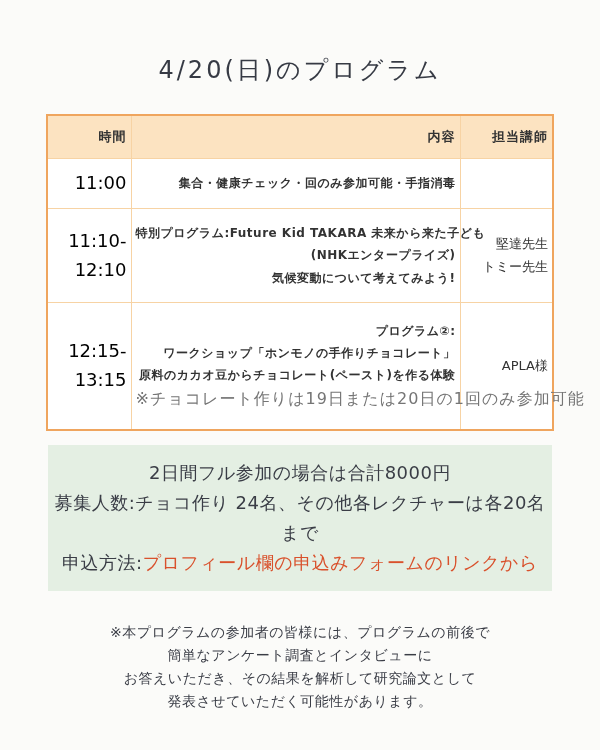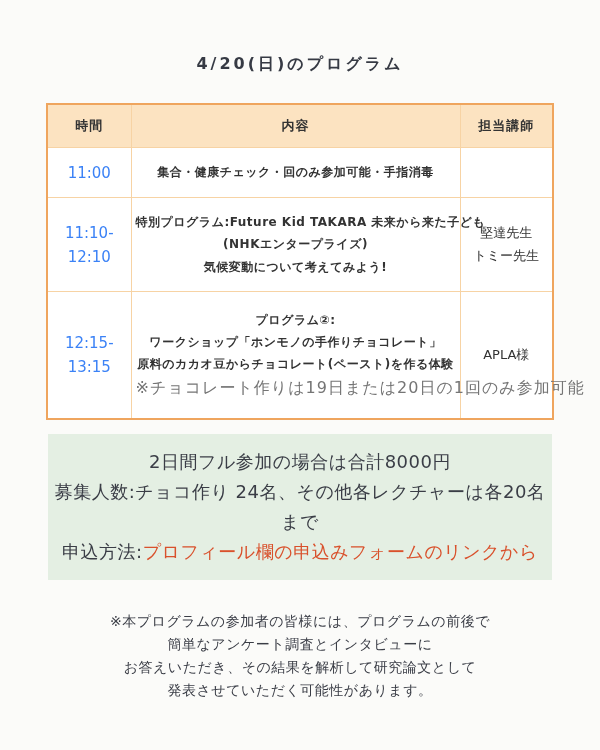--- a/index.html
+++ b/index.html
@@ -15,54 +15,55 @@
     overflow: hidden;
   }
   .page {
     width: 600px;
     height: 750px;
     position: relative;
   }
   .title {
     padding-top: 54px;
     text-align: center;
-    font-size: 16px;
+    font-size: 24px;
     letter-spacing: 3px;
     color: #363a44;
-    font-weight: bold;
+    font-weight: normal;
   }
   table.schedule {
     width: 506px;
     margin: 28px auto 0 auto;
     border-collapse: collapse;
     table-layout: fixed;
     background: #ffffff;
     border: 2px solid #efa55e;
   }
   table.schedule th,
   table.schedule td {
     border: 1px solid #f7d3a4;
     padding: 0 4px;
     vertical-align: middle;
+    text-align: right;
   }
   table.schedule th {
     background: #fce3c1;
     height: 42px;
     font-size: 13px;
     font-weight: bold;
     color: #333333;
     letter-spacing: 1px;
   }
   col.c-time { width: 84px; }
   col.c-content { width: 329px; }
   col.c-instructor { width: 93px; }
   td.time-cell {
     text-align: center;
-    font-size: 15px;
-    color: #3b82f6;
+    font-size: 18px;
+    color: #000000;
     line-height: 1.6;
   }
   td.content-cell {
     text-align: center;
     font-size: 12px;
     font-weight: bold;
     color: #333333;
     line-height: 1.85;
     letter-spacing: 0.5px;
   }

